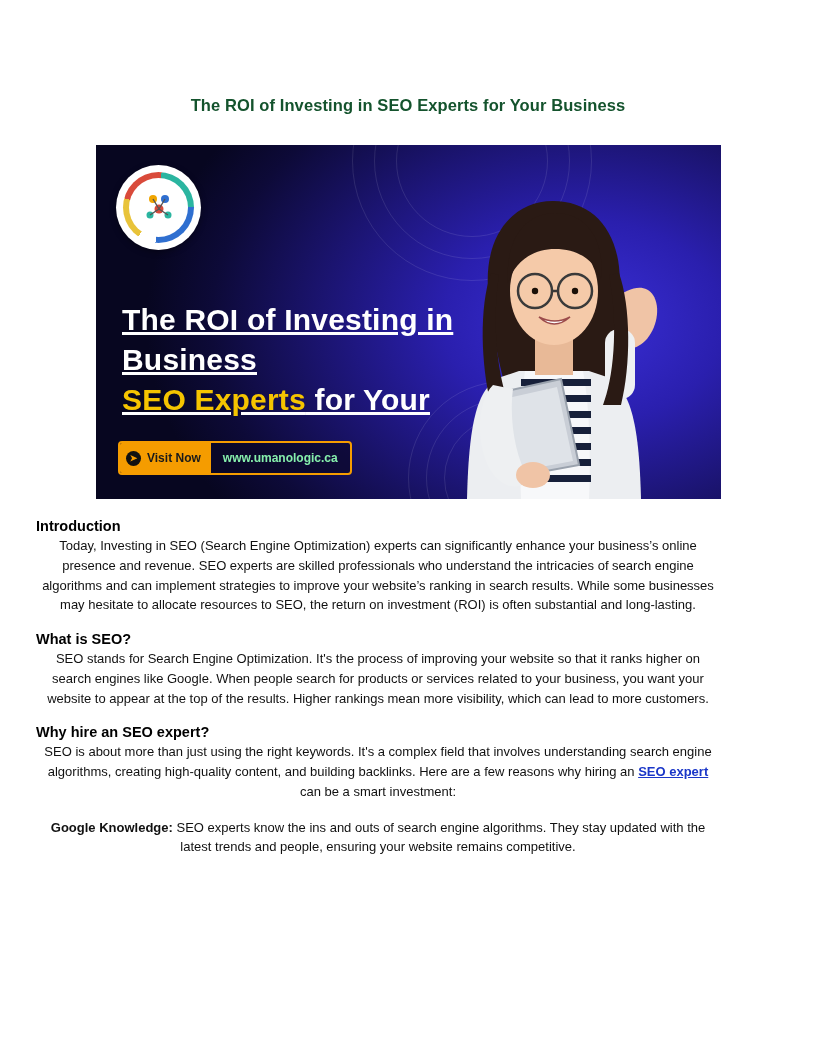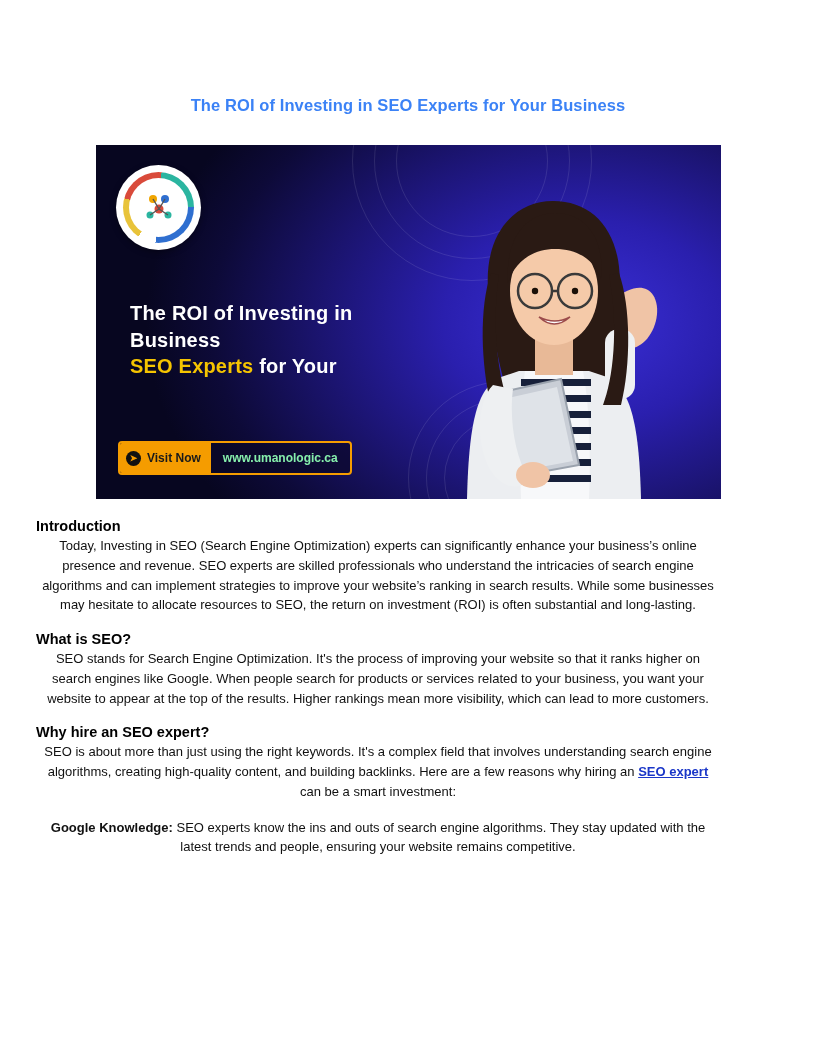--- a/index.html
+++ b/index.html
@@ -19,21 +19,21 @@
     width: 816px;
     height: 1056px;
     box-sizing: border-box;
     padding: 0;
     position: relative;
   }
   .doc-title {
     text-align: center;
     font-size: 16.5px;
     font-weight: bold;
-    color: #3b82f6;
+    color: #14532d;
     margin: 0;
     padding-top: 96px;
     letter-spacing: 0.1px;
   }
 
   
   .hero {
     position: absolute;
     left: 96px;
     top: 145px;
@@ -96,28 +96,29 @@
   .logo-glyph {
     position: absolute;
     left: 0; top: 0; right: 0; bottom: 0;
     display: flex;
     align-items: center;
     justify-content: center;
   }
 
   .hero-heading {
     position: absolute;
-    left: 34px;
+    left: 26px;
     top: 155px;
     width: 420px;
     color: #ffffff;
-    font-size: 20px;
+    font-size: 30px;
     font-weight: bold;
     line-height: 1.33;
     letter-spacing: 0.2px;
+    text-decoration: underline;
   }
   .hero-heading .accent { color: #f5c400; }
 
   .hero-cta {
     position: absolute;
     left: 22px;
     bottom: 24px;
     height: 30px;
     display: flex;
     align-items: stretch;

